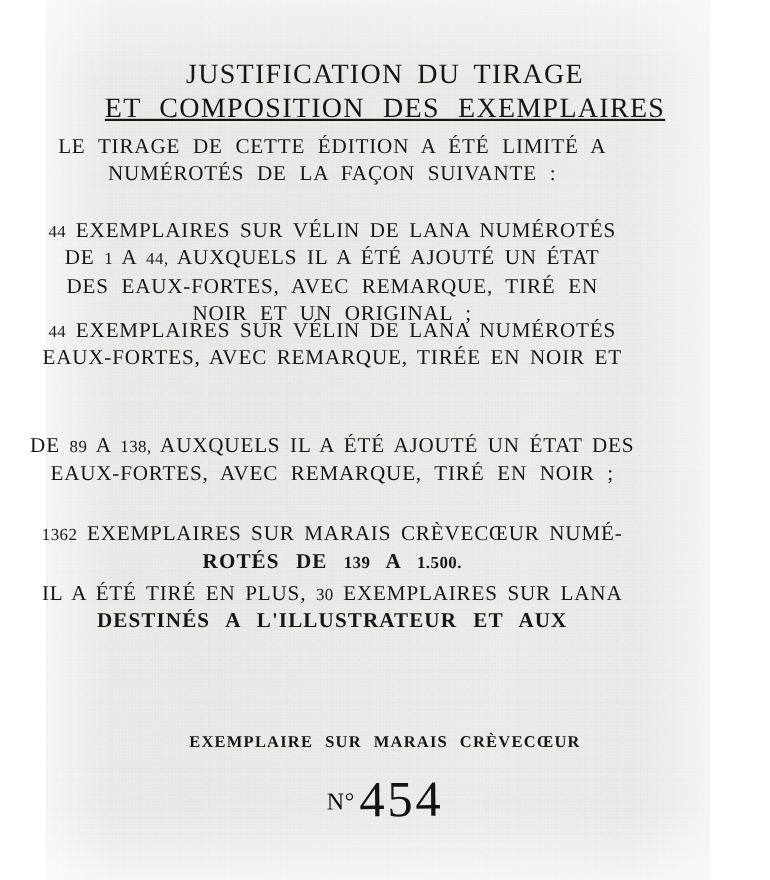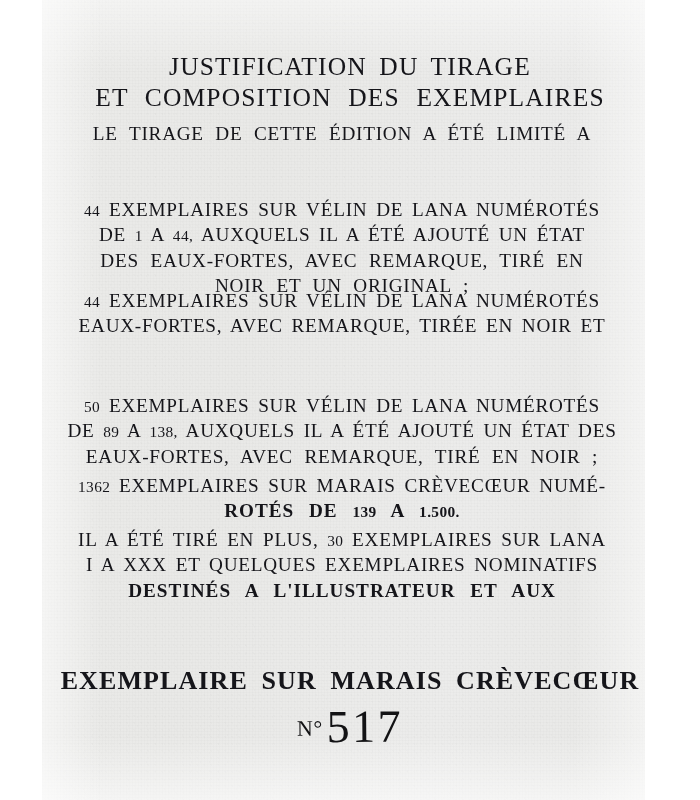--- a/index.html
+++ b/index.html
@@ -82,28 +82,28 @@
   #heading .ln {
     font-size: 25.5px;
     letter-spacing: 1.15px;
     word-spacing: 5px;
     margin-bottom: 5px;
   }
   #heading .ln.h2 {
     font-size: 25.5px;
     letter-spacing: 1.15px;
     word-spacing: 9px;
+    text-decoration: underline;
   }
 
   
   .para {
     position: absolute;
     left: 0;
     width: 604px;
-    margin-left: 40px;
   }
   .para .ln {
     font-size: 19.2px;
     letter-spacing: 0.75px;
     word-spacing: 3.2px;
     margin-bottom: 6.2px;
   }
   .para .ln.wide  { word-spacing: 6px; }
   .para .ln.wider { word-spacing: 9px; letter-spacing: 1px; font-weight: bold; }
 
@@ -123,21 +123,21 @@
   #p-extra   { top: 530px; }
 
   
   #copy-line {
     position: absolute;
     left: 0;
     top: 668px;
     width: 700px;
   }
   #copy-line .ln {
-    font-size: 26px;
+    font-size: 15px;
     letter-spacing: 1.1px;
     word-spacing: 6px;
     font-weight: 600;
   }
 
   
   #copy-number {
     position: absolute;
     left: 0;
     top: 700px;
@@ -171,53 +171,52 @@
 
   <div id="typeblock">
 
     <div id="heading">
       <span class="ln h1">Justification du tirage</span>
       <span class="ln h2">et composition des exemplaires</span>
     </div>
 
     <div class="para" id="p-intro">
       <span class="ln wide">Le tirage de cette édition a été limité a</span>
+      <span class="ln wide">numérotés de la façon suivante :</span>
     </div>
 
     <div class="para" id="p-lot1">
       <span class="ln"><span class="fig">44</span> <span>exemplaires sur vélin de Lana numérotés</span></span>
       <span class="ln"><span>de</span> <span class="fig">1</span> <span>a</span> <span class="fig">44,</span> <span>auxquels il a été ajouté un état</span></span>
       <span class="ln wide">des eaux-fortes, avec remarque, tiré en</span>
       <span class="ln wide">noir et un original ;</span>
     </div>
 
     <div class="para" id="p-lot2">
       <span class="ln"><span class="fig">44</span> <span>exemplaires sur vélin de Lana numérotés</span></span>
       <span class="ln">eaux-fortes, avec remarque, tirée en noir et</span>
     </div>
 
     <div class="para" id="p-lot3">
-      <span class="ln"><span class="fig">50</span> <span>exemplaires sur vélin de Lana numérotés</span></span>
       <span class="ln"><span>de</span> <span class="fig">89</span> <span>a</span> <span class="fig">138,</span> <span>auxquels il a été ajouté un état des</span></span>
       <span class="ln wide">eaux-fortes, avec remarque, tiré en noir ;</span>
     </div>
 
     <div class="para" id="p-lot4">
       <span class="ln"><span class="fig">1362</span> <span>exemplaires sur marais Crèvecœur numé-</span></span>
       <span class="ln wider"><span>rotés de</span> <span class="fig">139</span> <span>a</span> <span class="fig">1.500.</span></span>
     </div>
 
     <div class="para" id="p-extra">
       <span class="ln"><span>Il a été tiré en plus,</span> <span class="fig">30</span> <span>exemplaires sur Lana</span></span>
-      <span class="ln">I a XXX et quelques exemplaires nominatifs</span>
       <span class="ln wider">destinés a l'illustrateur et aux</span>
     </div>
 
     <div id="copy-line">
       <span class="ln">Exemplaire sur marais Crèvecœur</span>
     </div>
 
     <div id="copy-number">
-      <span id="stamp"><span class="no">N°</span><span class="digits">517</span></span>
+      <span id="stamp"><span class="no">N°</span><span class="digits">454</span></span>
     </div>
 
   </div>
 </div>
 
 </body></html>

